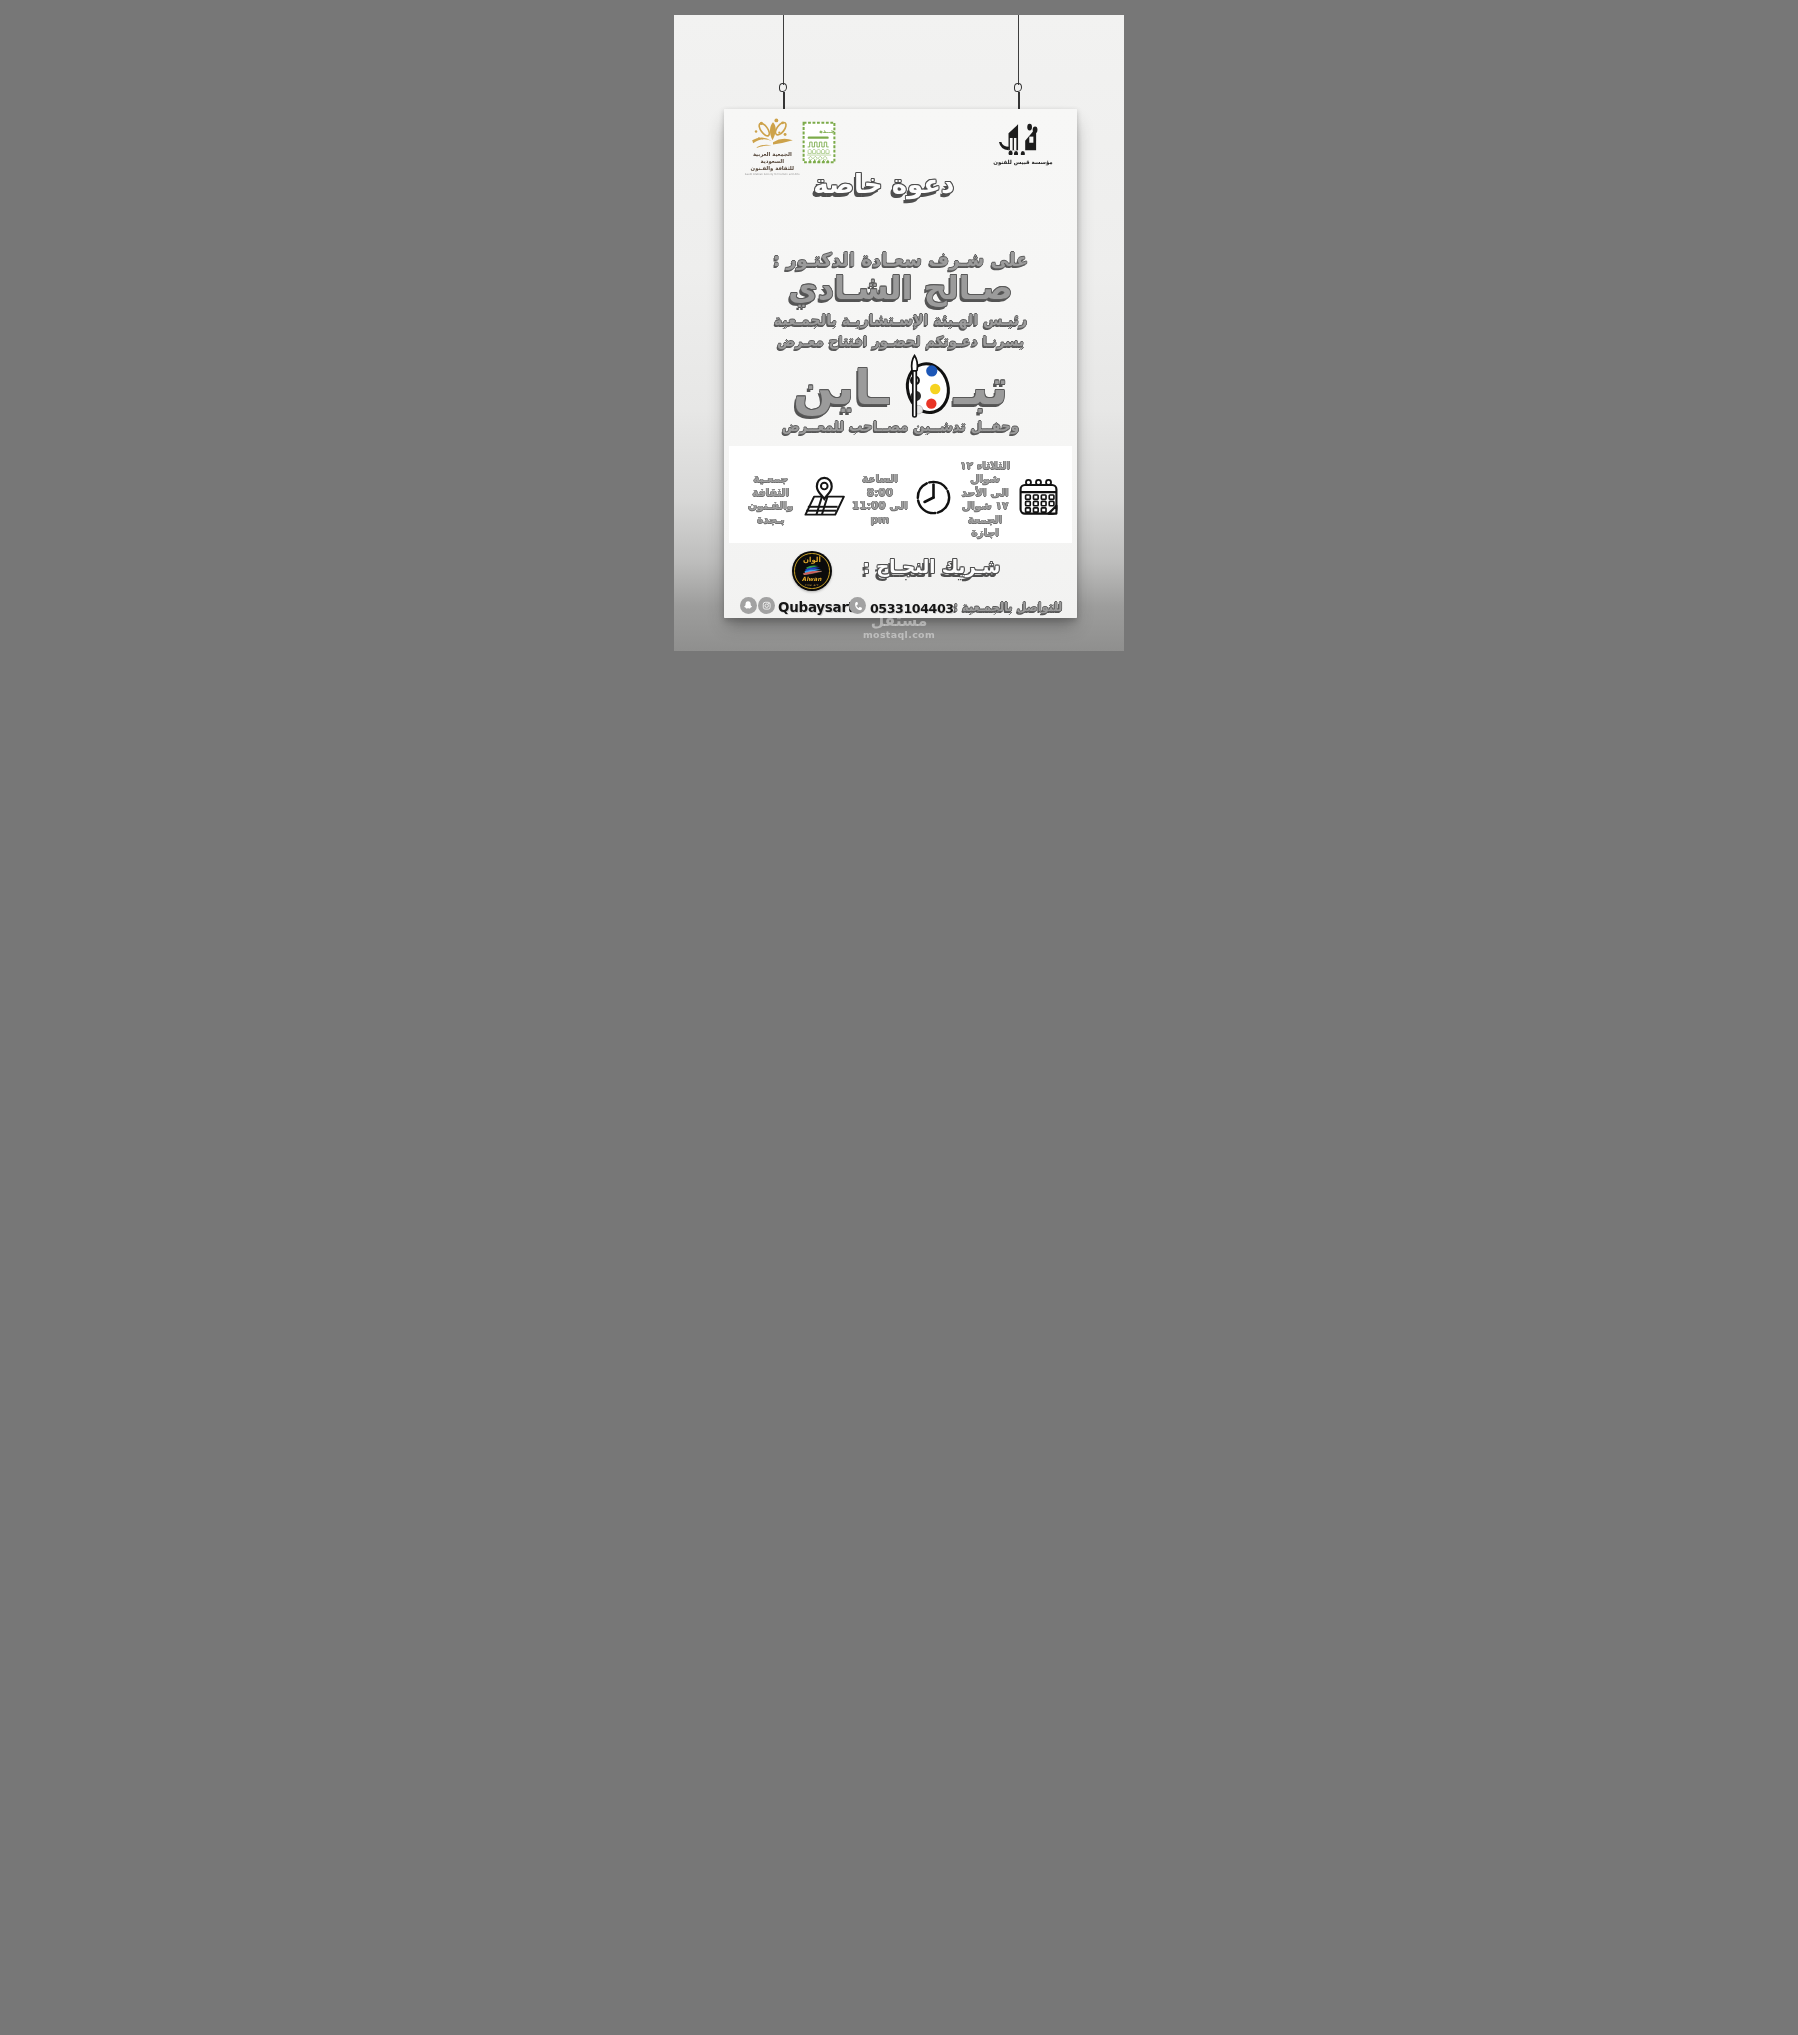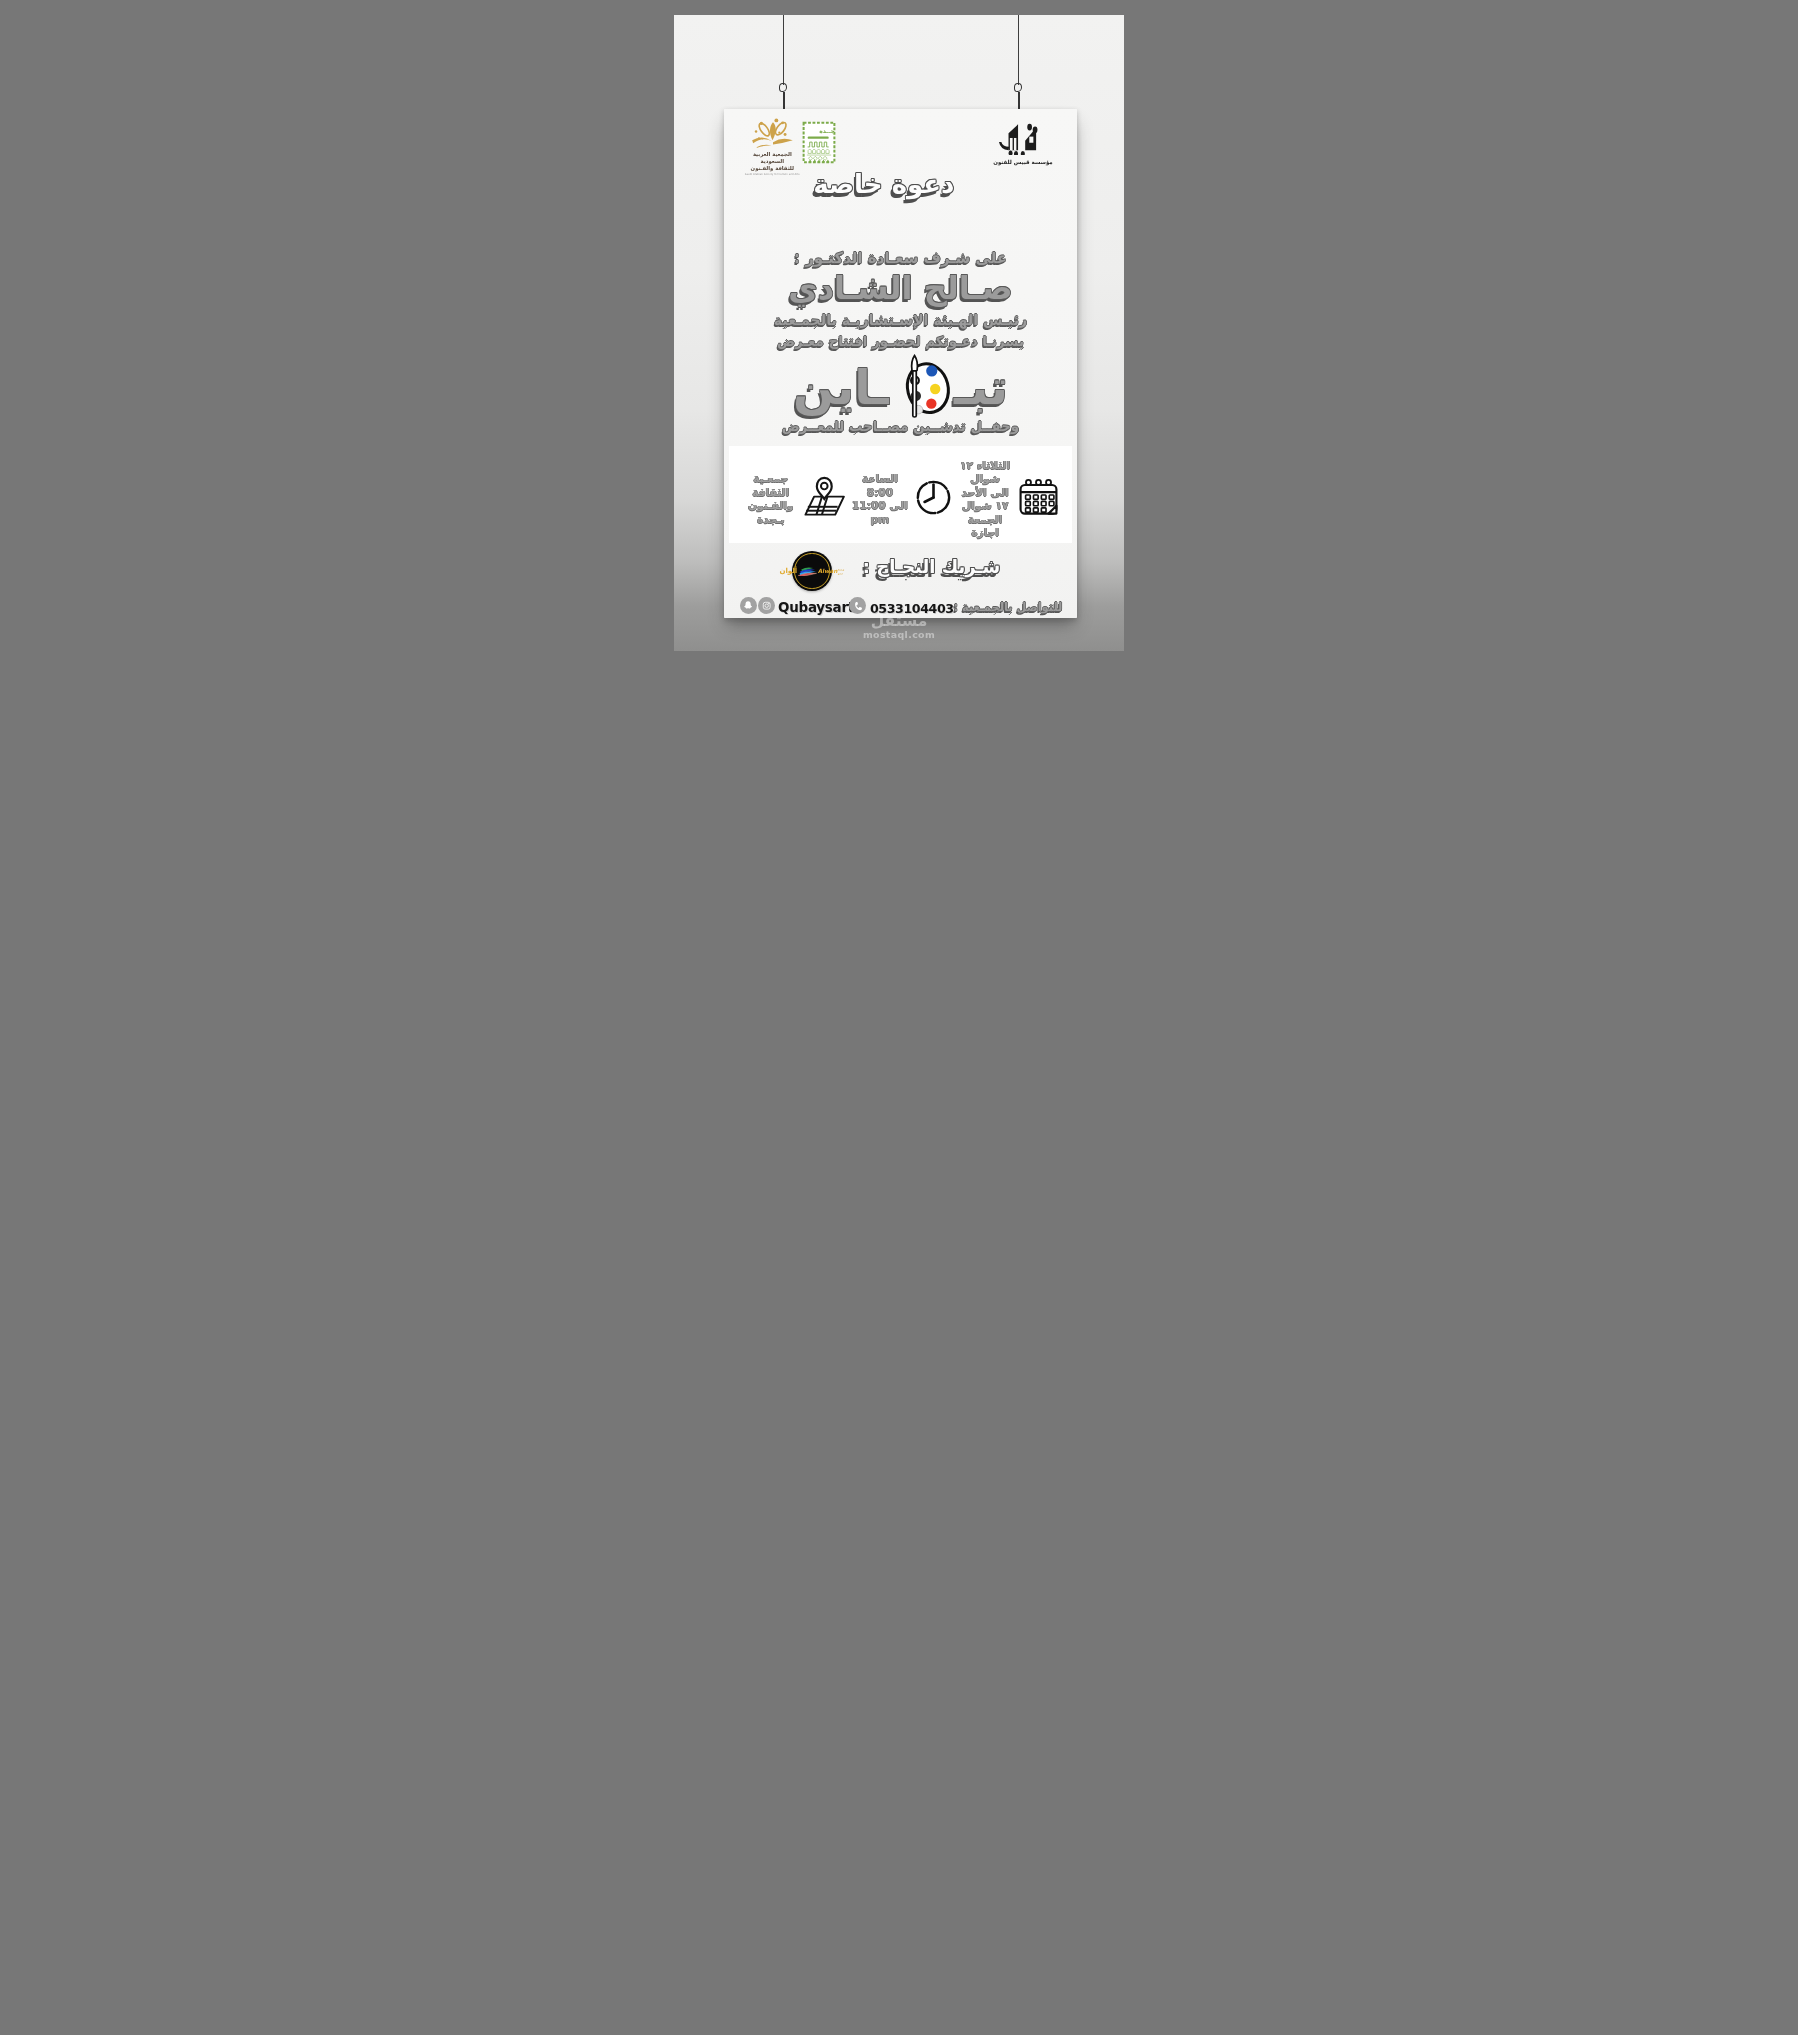--- a/index.html
+++ b/index.html
@@ -46,21 +46,21 @@
                 0.8px 0.8px 0 #4f4f4f,-0.8px -0.8px 0 #4f4f4f,0.8px -0.8px 0 #4f4f4f,-0.8px 0.8px 0 #4f4f4f,
                 -2.4px 3.7px 0 #4f4f4f;
   }
   .band-text{
     color:#a0a0a0;font-weight:bold;
     text-shadow:0.5px 0 0 #6e6e6e,-0.5px 0 0 #6e6e6e,0 0.5px 0 #6e6e6e,0 -0.5px 0 #6e6e6e,
                 0.4px 0.4px 0 #6e6e6e,-0.4px -0.4px 0 #6e6e6e;
   }
 
   .main-title{top:60px;font-size:26px;transform:translateX(-16.7px);letter-spacing:0;}
-  .honor-line{top:140px;font-size:15px;}
+  .honor-line{top:140px;font-size:18px;}
   .doctor-name{top:160px;font-size:32px;}
   .role-line{top:203px;font-size:14.2px;}
   .invite-line{top:225px;font-size:13.4px;}
   .event-line{top:310px;font-size:13.4px;}
 
   .expo-row{
     position:absolute;left:0;top:243px;width:100%;height:69px;
     display:flex;direction:rtl;align-items:center;justify-content:center;gap:1.6px;
   }
   .expo-letters{font-size:48px;line-height:1;}
@@ -73,21 +73,21 @@
   .info-col{display:flex;flex-direction:row;align-items:center;}
   .info-icon{height:46px;display:flex;align-items:center;justify-content:center;}
   .info-lines{margin-top:4.1px;font-size:10.6px;line-height:1.28;text-align:center;}
 
   
   .alwan{
     position:absolute;left:68px;top:442px;width:40px;height:40px;border-radius:50%;
     background:#0b0b0b;box-shadow:0 1.2px 2.4px rgba(0,0,0,.25);
   }
   .alwan::after{content:"";position:absolute;left:2.4px;top:2.4px;right:2.4px;bottom:2.4px;border:0.6px solid #c9a227;border-radius:50%;}
-  .alwan-inner{position:absolute;left:0;top:0;width:100%;height:100%;display:flex;flex-direction:row;align-items:center;justify-content:center;padding-top:1.6px;}
+  .alwan-inner{position:absolute;left:0;top:0;width:100%;height:100%;display:flex;flex-direction:column;align-items:center;justify-content:center;padding-top:1.6px;}
   .alwan-ar{color:#e0a92c;font-size:7px;font-weight:bold;line-height:1;}
   .alwan-strokes{margin:0.8px 0 0.4px 0;}
   .alwan-latin{color:#e0a92c;font-size:5.7px;font-weight:bold;font-style:italic;line-height:1;}
   .alwan-tag{color:#d8a53a;font-size:2.8px;font-style:italic;letter-spacing:0.4px;}
   .partner-label{position:absolute;left:119px;top:447px;width:177px;text-align:center;font-size:18px;}
 
   
   .badge{position:absolute;width:17px;height:17px;border-radius:50%;background:#a2a2a2;display:flex;align-items:center;justify-content:center;}
   .contact-text{position:absolute;color:#151515;font-weight:bold;text-shadow:0.8px 0.8px 0 #cfcfcf;}
   .contact-label{position:absolute;right:14.7px;top:491px;font-size:11.4px;}

